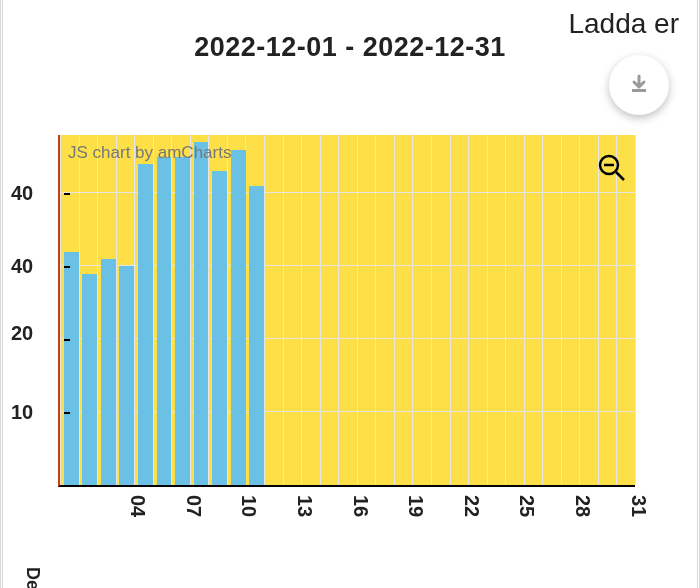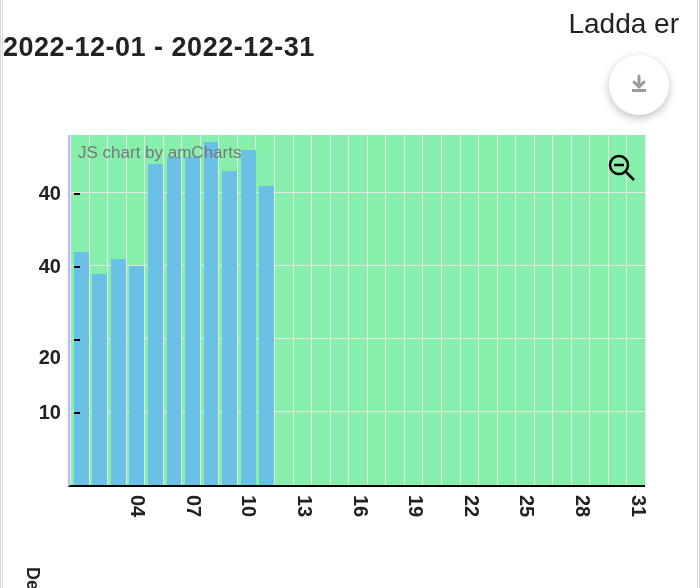--- a/index.html
+++ b/index.html
@@ -23,20 +23,21 @@
       right: 18px;
       top: 8px;
       font-size: 28px;
       color: #222;
     }
     .title {
       position: absolute;
       top: 32px;
       left: 0;
       right: 0;
+      text-align: center;
       font-size: 27px;
       font-weight: 700;
       letter-spacing: 0.5px;
     }
     .download-btn {
       position: absolute;
       top: 55px;
       right: 28px;
       width: 60px;
       height: 60px;
@@ -51,27 +52,27 @@
 
     .chart-wrap {
       position: absolute;
       left: 55px;
       top: 135px;
       width: 585px;
       height: 350px;
     }
     .plot {
       position: absolute;
-      left: 10px;
+      left: 0;
       top: 0;
       width: 575px;
       height: 350px;
-      border-left: 2px solid #c4b5fd;
+      border-left: 2px solid #c2410c;
       border-bottom: 2px solid #000;
-      background: #86efac;
+      background: #fde047;
     }
     .gridlines {
       position: absolute;
       inset: 0;
     }
     .gridlines .vline {
       position: absolute;
       top: 0; bottom: 0;
       width: 1px;
       background: #e6e6e6;
@@ -110,21 +111,20 @@
       background: #000;
     }
     .y-label {
       position: absolute;
       right: 582px;
       transform: translateY(-50%);
       font-size: 20px;
       font-weight: 700;
       color: #222;
       width: 50px;
-      text-align: right;
     }
     .x-ticks {
       position: absolute;
       left: 65px;
       top: 495px;
       width: 575px;
       height: 80px;
     }
     .x-label {
       position: absolute;
@@ -176,21 +176,21 @@
   <div class="download-btn">
     <svg width="24" height="24" viewBox="0 0 24 24">
       <path d="M12 3 L12 14 M12 14 L7 9 M12 14 L17 9" stroke="#9a9a9a" stroke-width="3" fill="none" stroke-linecap="round"></path>
       <rect x="5" y="16" width="14" height="3" fill="#9a9a9a"></rect>
     </svg>
   </div>
 
   <div class="chart-wrap">
     <div id="y-labels">
         <div class="y-label" style="top: 277.083px;">10</div>
-        <div class="y-label" style="top: 222px;">20</div>
+        <div class="y-label" style="top: 198px;">20</div>
         <div class="y-label" style="top: 131.25px;">40</div>
         <div class="y-label" style="top: 58.3333px;">40</div>
       </div>
     <div class="plot">
       <div class="gridlines" id="grid">
           <div class="vline" style="left: 0px;"></div>
           <div class="vline" style="left: 18.5484px;"></div>
           <div class="vline" style="left: 37.0968px;"></div>
           <div class="vline" style="left: 55.6452px;"></div>
           <div class="vline" style="left: 74.1935px;"></div>

